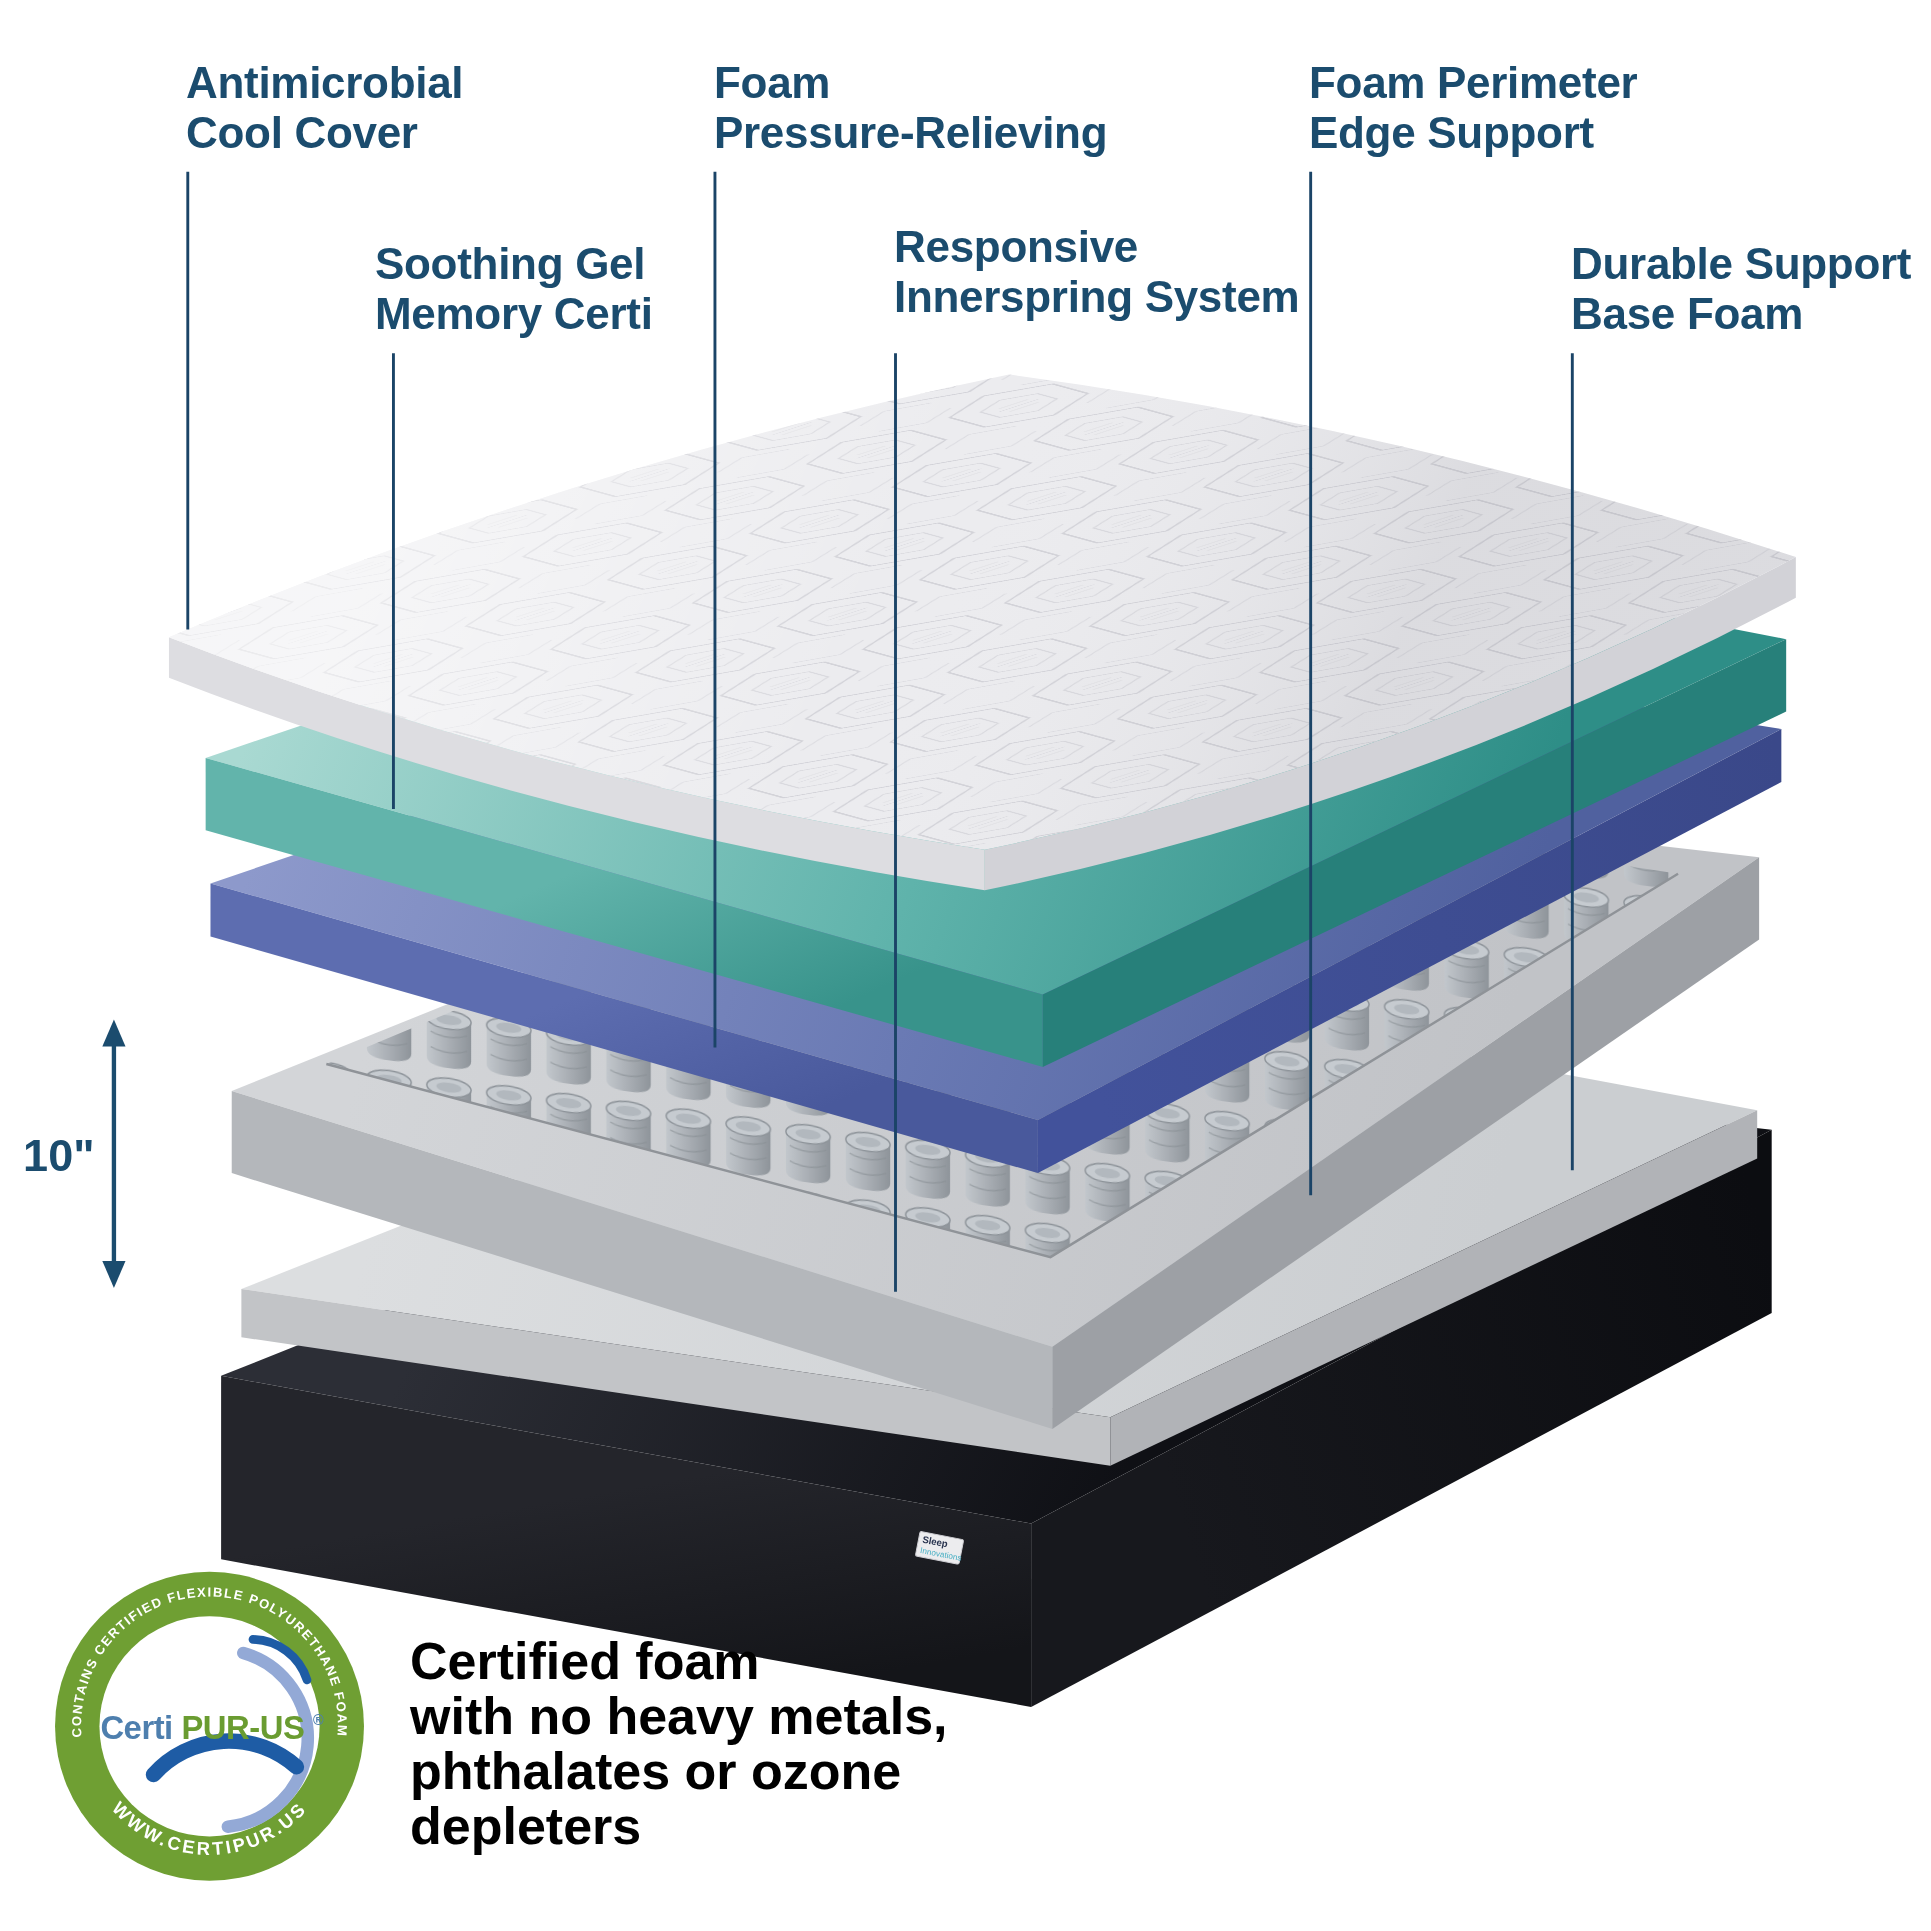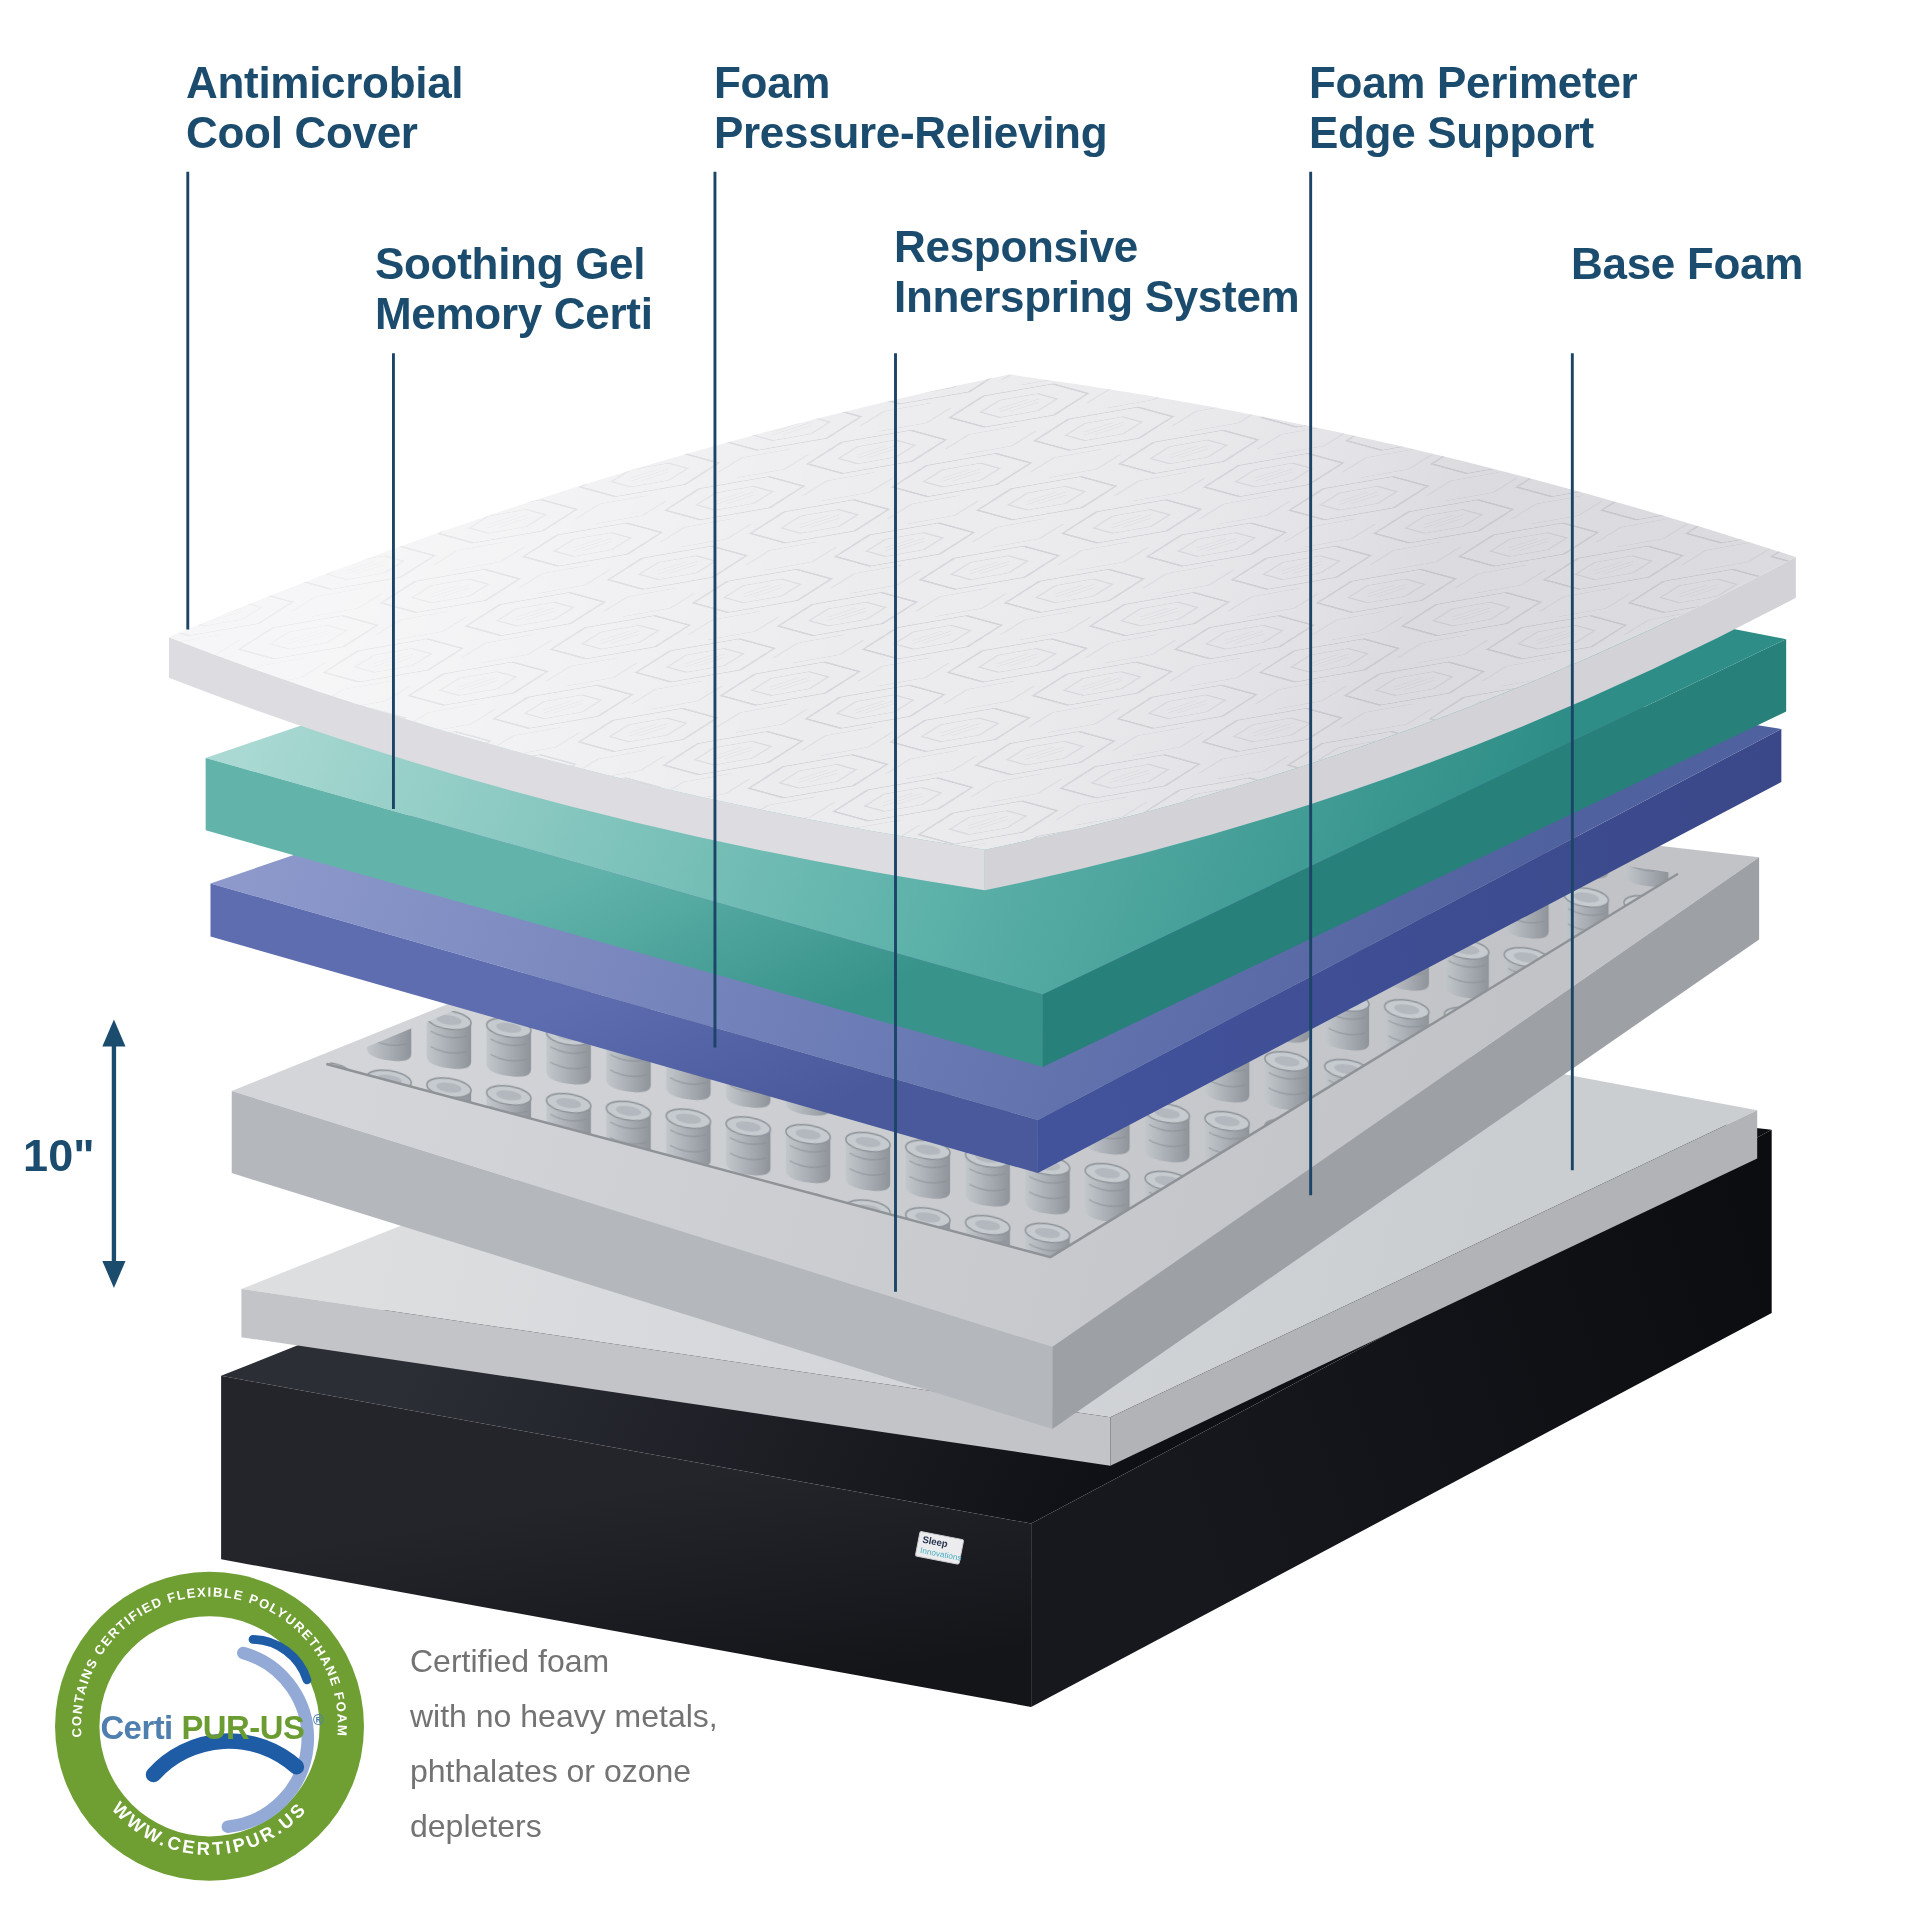--- a/index.html
+++ b/index.html
@@ -2,22 +2,22 @@
 <html><head>
 <meta charset="utf-8">
 <style>
   html,body{margin:0;padding:0;background:#ffffff;}
   #canvas{position:relative;width:1931px;height:1931px;overflow:hidden;background:#ffffff;
           font-family:"Liberation Sans", sans-serif;}
   #scene{position:absolute;left:0;top:0;width:1931px;height:1931px;}
   .layer-label{position:absolute;font-weight:700;font-size:44px;line-height:50px;
                letter-spacing:-0.3px;color:#1b4c6e;white-space:nowrap;}
   .layer-label span{display:block;}
-  #caption{position:absolute;left:410px;top:1634px;font-size:32px;line-height:55px;
-           color:#737373;font-weight:400;}
+  #caption{position:absolute;left:410px;top:1634px;font-size:52px;line-height:55px;
+           color:#000000;font-weight:700;}
   #caption span{display:block;}
   #dim-label{position:absolute;left:13.5px;top:1130px;width:81px;text-align:right;
              font-weight:700;font-size:45px;color:#1b4c6e;}
 </style>
 </head>
 <body>
 
 <div id="canvas">
 
   <svg id="scene" viewBox="0 0 2000 2000">
@@ -192,20 +192,21 @@
   </div>
   <div class="layer-label" style="left:894px;top:222px">
     <span>Responsive</span>
     <span>Innerspring System</span>
   </div>
   <div class="layer-label" style="left:1309px;top:58px">
     <span>Foam Perimeter</span>
     <span>Edge Support</span>
   </div>
   <div class="layer-label" style="left:1571px;top:239px">
+    <span>Durable Support</span>
     <span>Base Foam</span>
   </div>
 
   <div id="dim-label">10"</div>
 
   <div id="caption">
     <span>Certified foam</span>
     <span>with no heavy metals,</span>
     <span>phthalates or ozone</span>
     <span>depleters</span>

